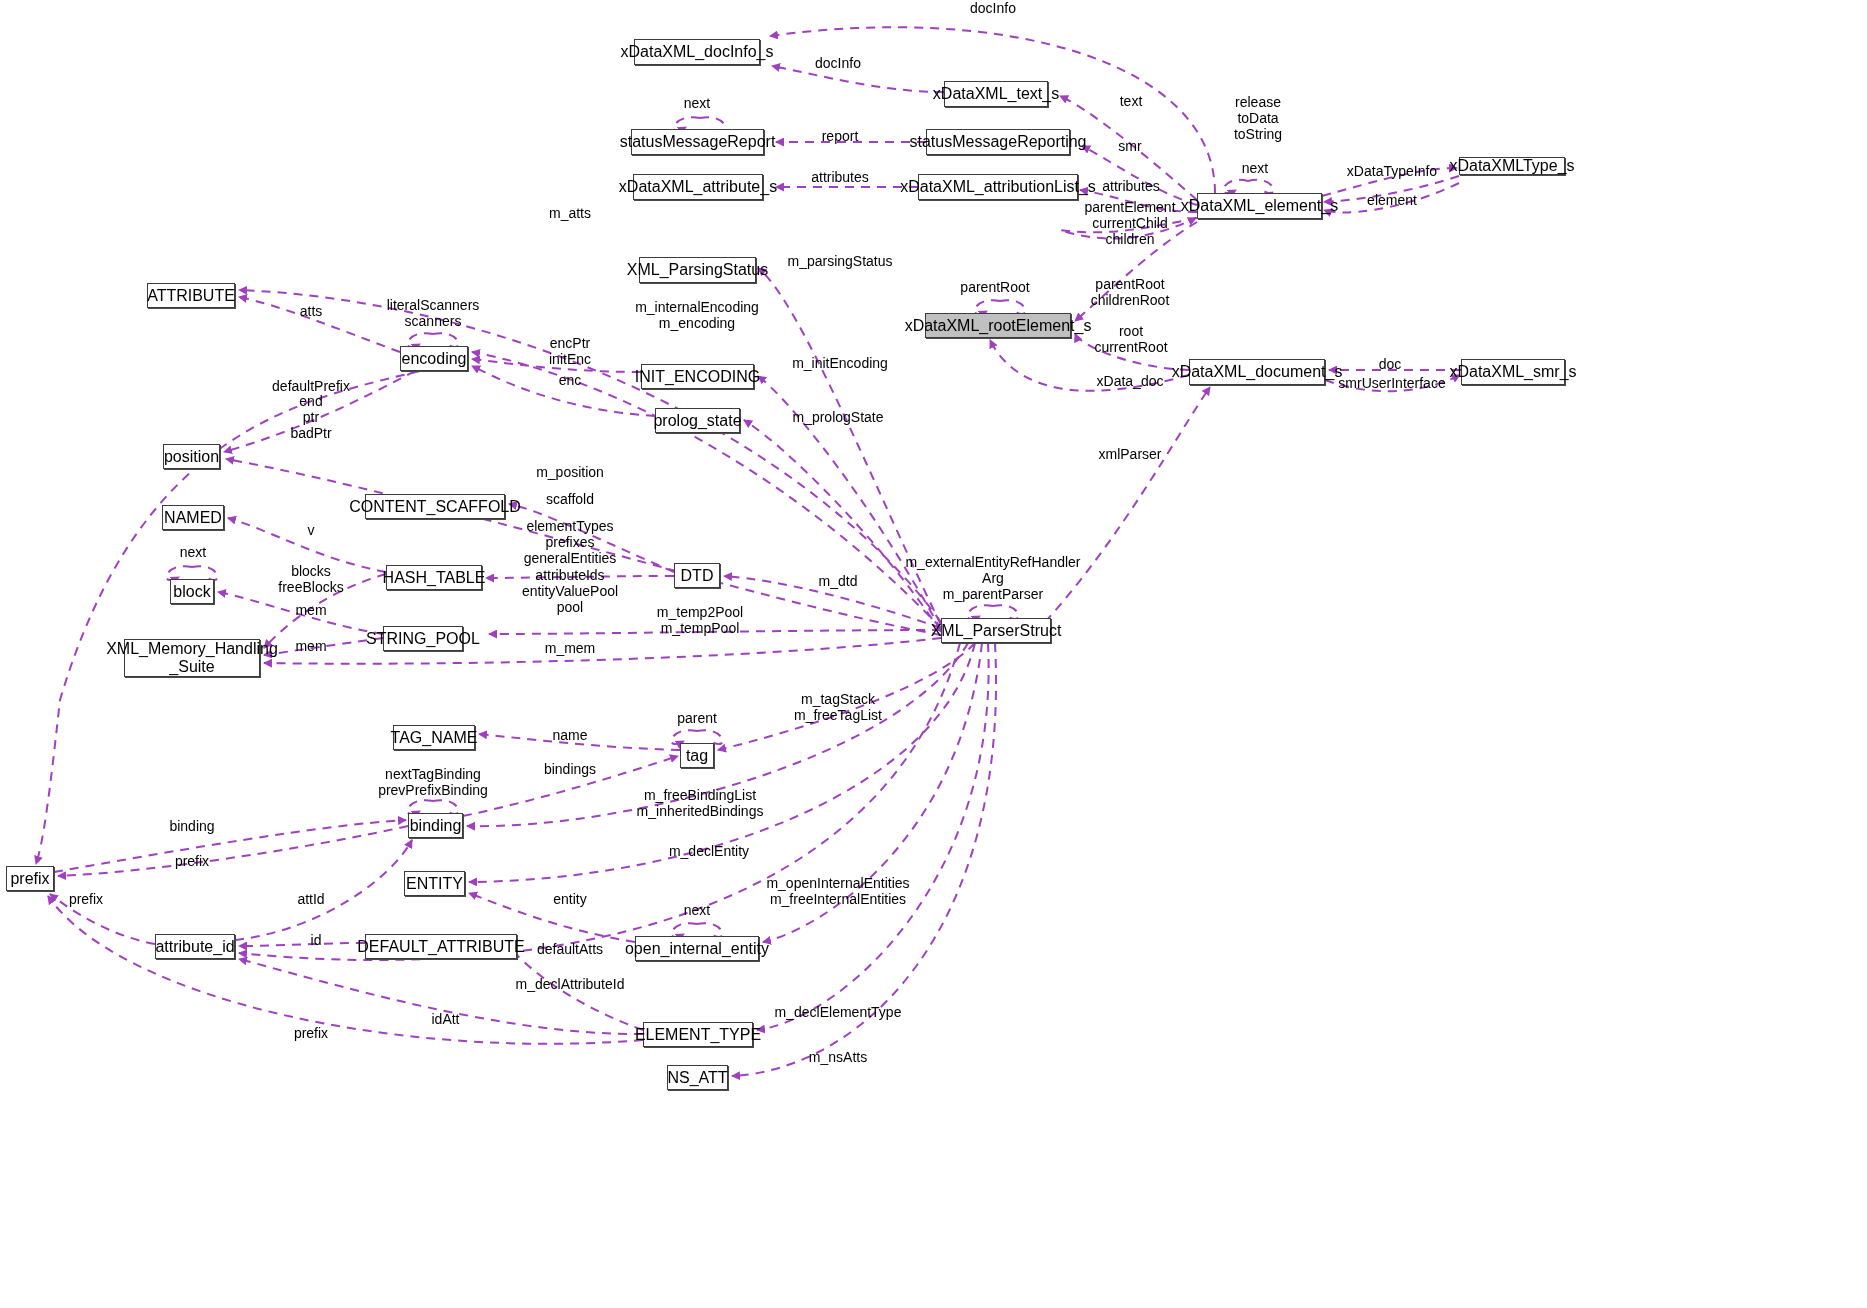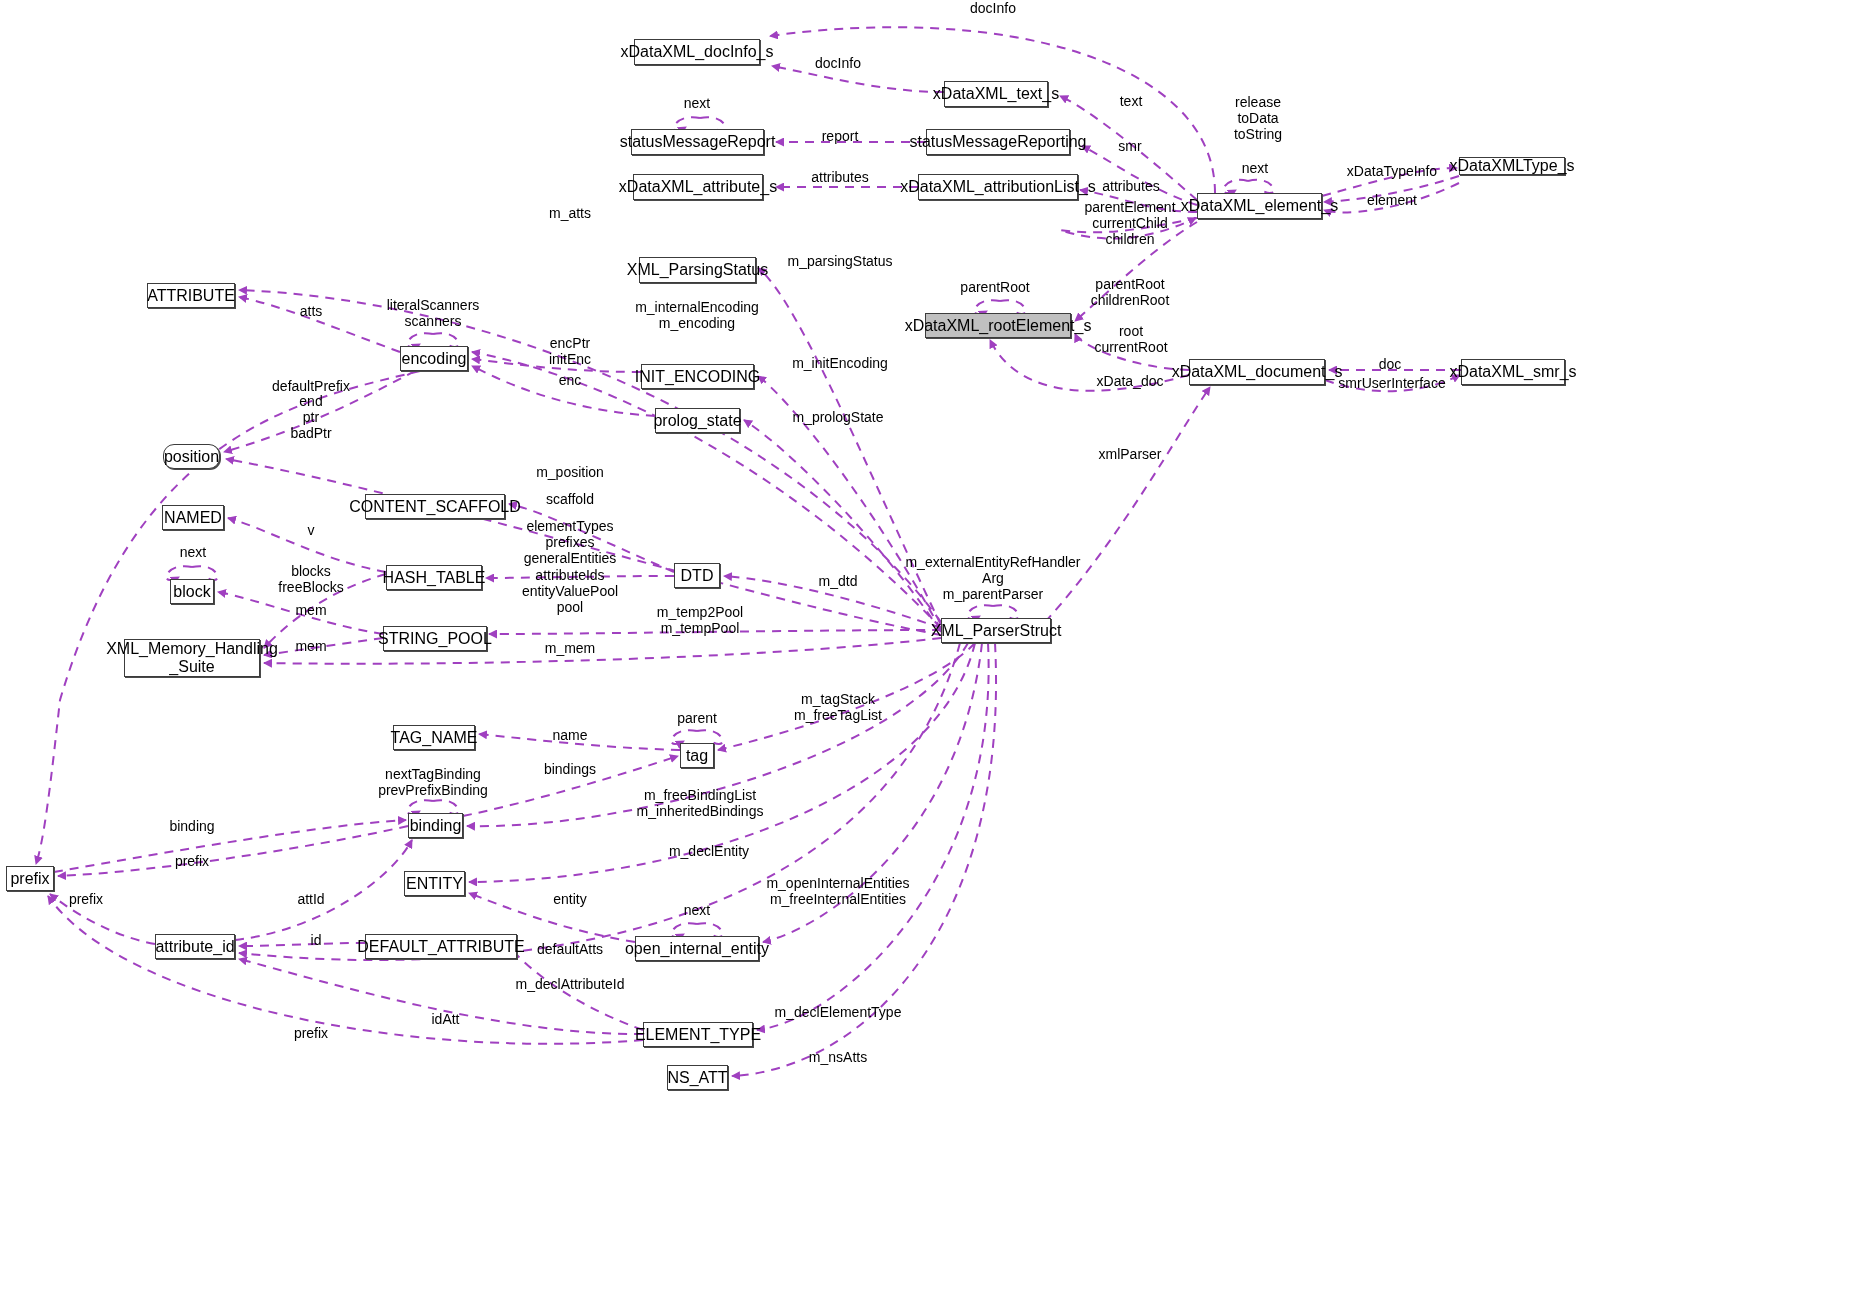--- a/index.html
+++ b/index.html
@@ -204,28 +204,28 @@
       <div class="node" style="left: 918px; top: 174px; width: 160px; height: 26px;">xDataXML_attributionList_s</div>
       <div class="node" style="left: 1197px; top: 193px; width: 125px; height: 26px;">xDataXML_element_s</div>
       <div class="node" style="left: 147px; top: 283px; width: 88px; height: 25px;">ATTRIBUTE</div>
       <div class="node" style="left: 639px; top: 257px; width: 117px; height: 26px;">XML_ParsingStatus</div>
       <div class="node highlight" style="left: 925px; top: 313px; width: 146px; height: 25px;">xDataXML_rootElement_s</div>
       <div class="node" style="left: 400px; top: 346px; width: 68px; height: 25px;">encoding</div>
       <div class="node" style="left: 641px; top: 364px; width: 113px; height: 25px;">INIT_ENCODING</div>
       <div class="node" style="left: 1189px; top: 359px; width: 136px; height: 26px;">xDataXML_document_s</div>
       <div class="node" style="left: 1461px; top: 359px; width: 104px; height: 26px;">xDataXML_smr_s</div>
       <div class="node" style="left: 655px; top: 408px; width: 85px; height: 25px;">prolog_state</div>
-      <div class="node" style="left: 163px; top: 444px; width: 57px; height: 25px; border-radius: 11px;">position</div>
+      <div class="node" style="left: 163px; top: 444px; width: 57px; height: 25px;">position</div>
       <div class="node" style="left: 365px; top: 494px; width: 140px; height: 25px;">CONTENT_SCAFFOLD</div>
       <div class="node" style="left: 162px; top: 505px; width: 62px; height: 25px;">NAMED</div>
       <div class="node" style="left: 386px; top: 565px; width: 96px; height: 25px;">HASH_TABLE</div>
       <div class="node" style="left: 674px; top: 563px; width: 46px; height: 25px;">DTD</div>
       <div class="node" style="left: 170px; top: 579px; width: 44px; height: 25px;">block</div>
       <div class="node" style="left: 941px; top: 618px; width: 110px; height: 25px;">XML_ParserStruct</div>
-      <div class="node" style="left: 383px; top: 626px; width: 104px; height: 25px;">STRING_POOL</div>
+      <div class="node" style="left: 383px; top: 626px; width: 80px; height: 25px;">STRING_POOL</div>
       <div class="node" style="left: 124px; top: 639px; width: 136px; height: 38px;">XML_Memory_Handling
 _Suite</div>
       <div class="node" style="left: 393px; top: 725px; width: 82px; height: 25px;">TAG_NAME</div>
       <div class="node" style="left: 680px; top: 743px; width: 34px; height: 25px;">tag</div>
       <div class="node" style="left: 408px; top: 813px; width: 55px; height: 25px;">binding</div>
       <div class="node" style="left: 6px; top: 866px; width: 48px; height: 25px;">prefix</div>
       <div class="node" style="left: 404px; top: 871px; width: 61px; height: 25px;">ENTITY</div>
       <div class="node" style="left: 155px; top: 934px; width: 80px; height: 25px;">attribute_id</div>
       <div class="node" style="left: 365px; top: 934px; width: 152px; height: 25px;">DEFAULT_ATTRIBUTE</div>
       <div class="node" style="left: 635px; top: 936px; width: 124px; height: 25px;">open_internal_entity</div>

